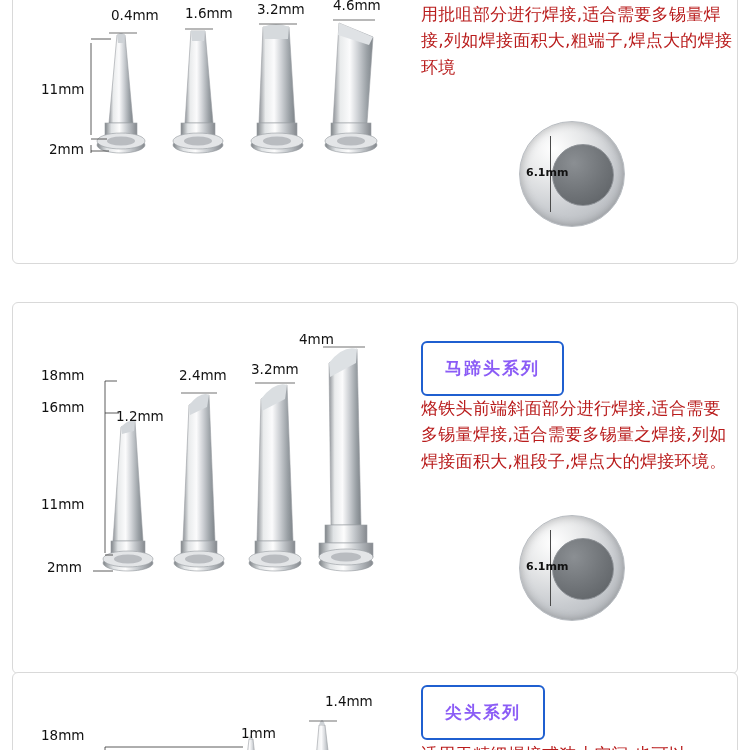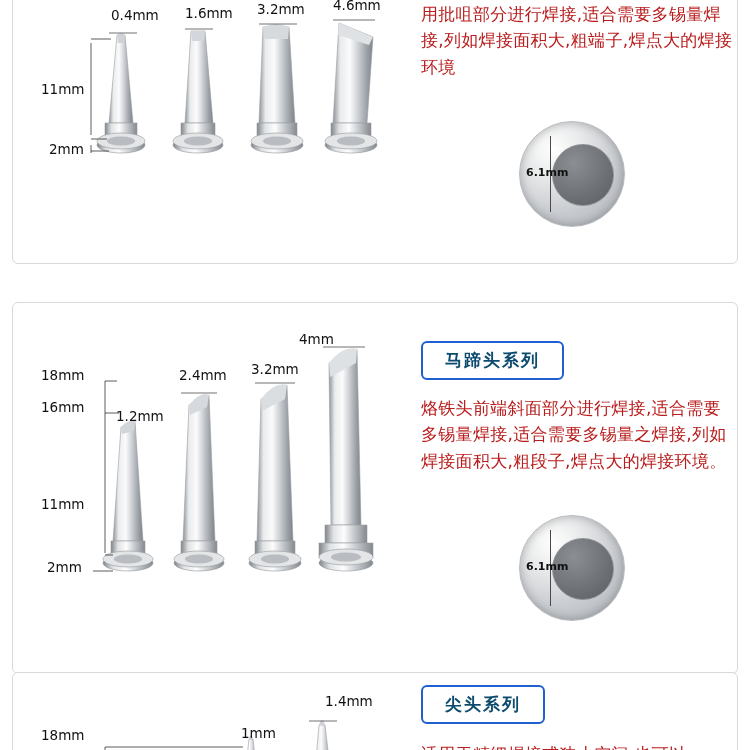--- a/index.html
+++ b/index.html
@@ -49,25 +49,25 @@
     position: absolute;
     left: 408px;
     top: 0;
     width: 316px;
     height: 100%;
   }
   .badge {
     position: absolute;
     border: 2px solid #1f5fd0;
     border-radius: 6px;
-    color: #0c4a6e;
+    color: #8b5cf6;
     font-size: 17px;
     font-weight: bold;
     letter-spacing: 2px;
-    padding: 6px 22px;
+    padding: 14px 22px;
     background: #fff;
     white-space: nowrap;
   }
   .desc {
     position: absolute;
     font-size: 17px;
     line-height: 1.55;
     color: #b91c1c;
     letter-spacing: 0.3px;
     width: 312px;

